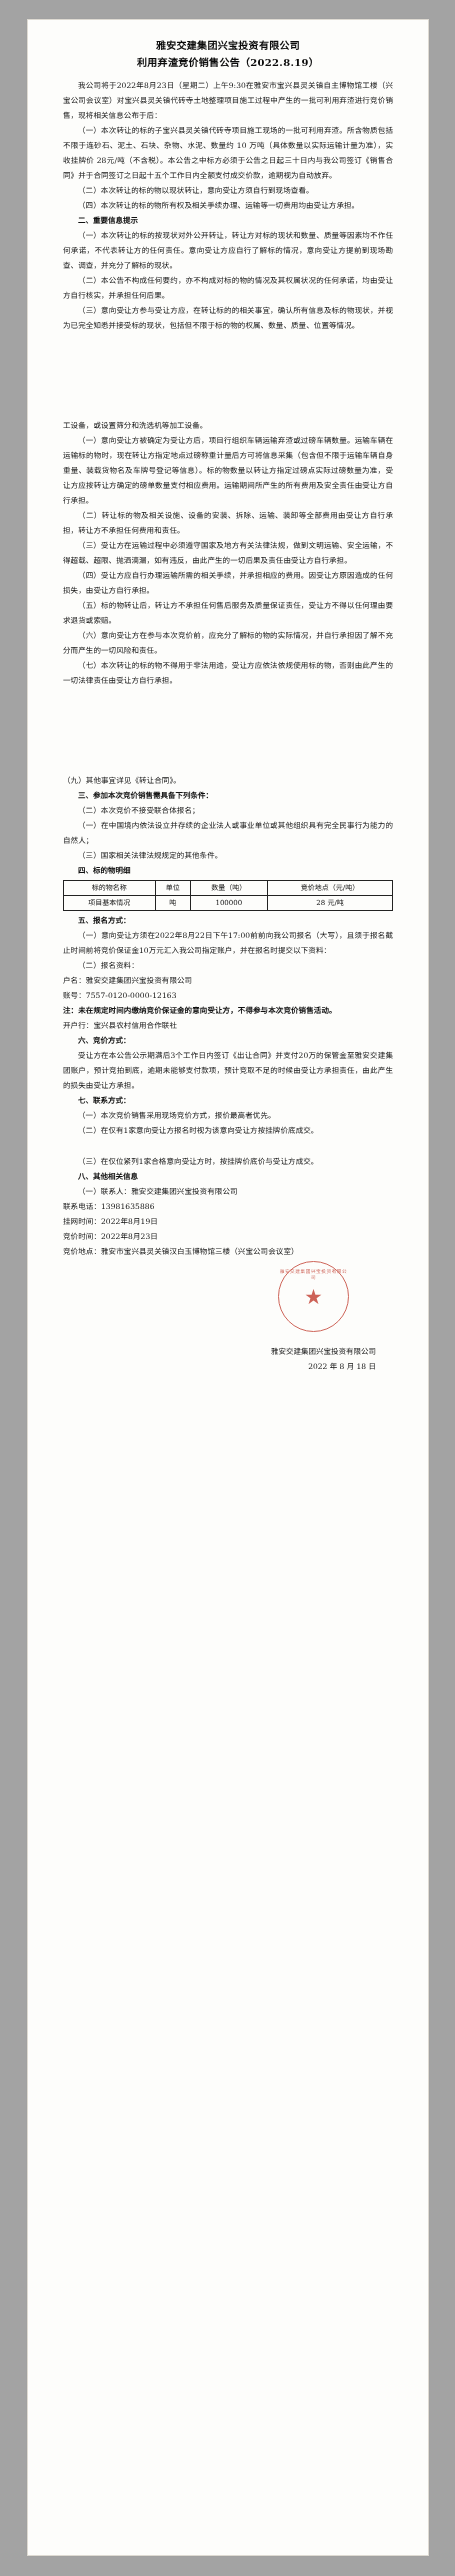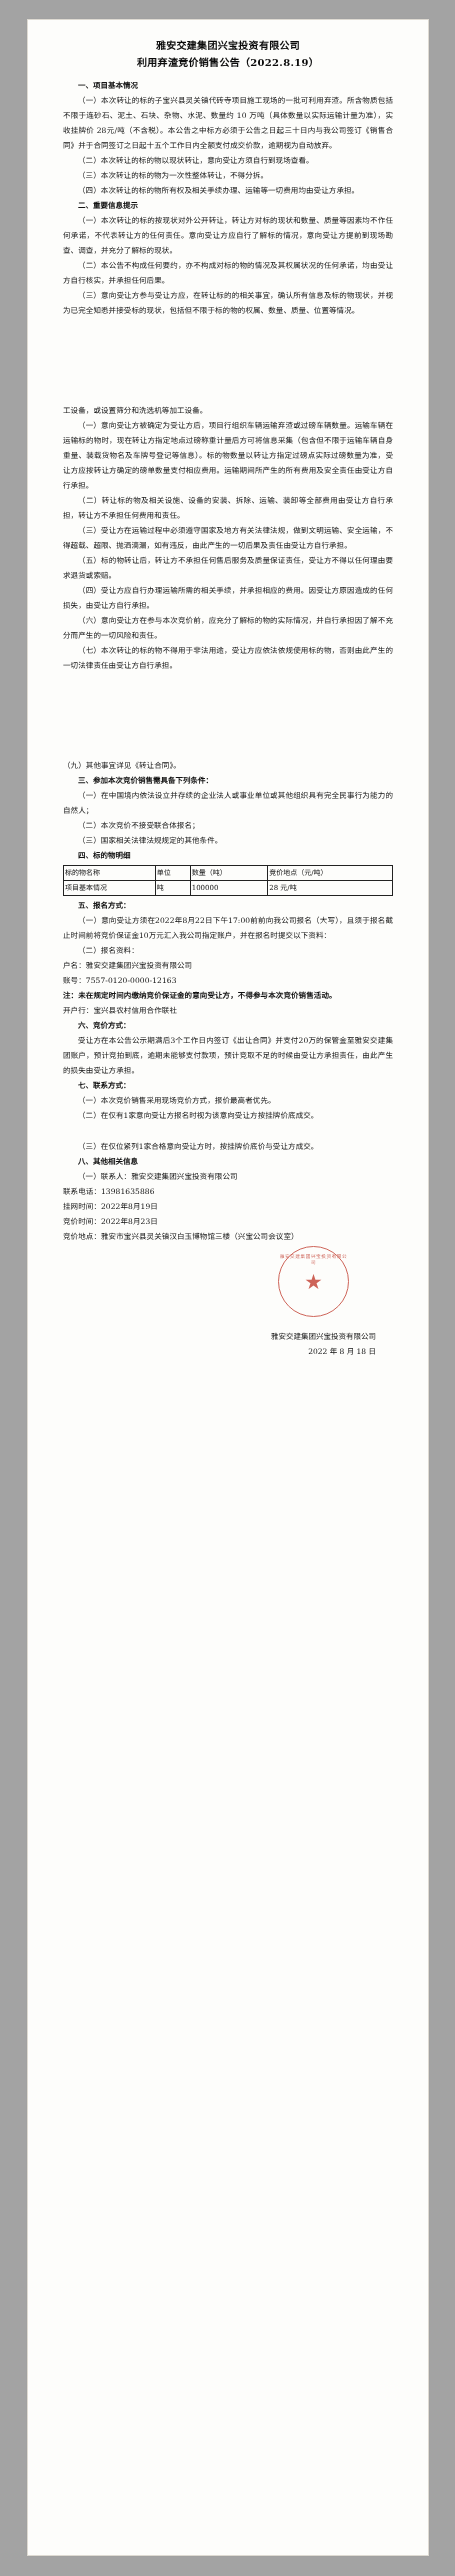--- a/index.html
+++ b/index.html
@@ -70,21 +70,21 @@
     height: 16px;
   }
   table.goods {
     width: 100%;
     border-collapse: collapse;
     margin: 2.3px 0 2.3px 0;
     font-size: 7px;
   }
   table.goods th, table.goods td {
     border: 0.6px solid #222;
-    text-align: left;
+    text-align: center;
     padding: 1.7px 1.1px;
     line-height: 10.3px;
     font-weight: normal;
     color: #111;
   }
   .stamp-wrap {
     position: relative;
     height: 85px;
   }
   .stamp {
@@ -132,47 +132,46 @@
 <body>
 
 <div class="page">
   <div class="sheet">
 
     <div class="title">
       <div>雅安交建集团兴宝投资有限公司</div>
       <div>利用弃渣竞价销售公告（2022.8.19）</div>
     </div>
 
-    <p class="section-head">一、项目基本情况</p>
+    <p class="para">我公司将于2022年8月23日（星期二）上午9:30在雅安市宝兴县灵关镇自主博物馆工楼（兴宝公司会议室）对宝兴县灵关镇代砖寺土地整理项目施工过程中产生的一批可利用弃渣进行竞价销售，现将相关信息公布于后：</p>
     <p class="para">（一）本次转让的标的子宝兴县灵关镇代砖寺项目施工现场的一批可利用弃渣。所含物质包括不限于连砂石、泥土、石块、杂物、水泥、数量约 10 万吨（具体数量以实际运输计量为准），实收挂牌价 28元/吨（不含税）。本公告之中标方必须于公告之日起三十日内与我公司签订《销售合同》并于合同签订之日起十五个工作日内全额支付成交价款，逾期视为自动放弃。</p>
     <p class="para">（二）本次转让的标的物以现状转让，意向受让方须自行到现场查看。</p>
-    <p class="para">（三）本次转让的标的物为一次性整体转让，不得分拆。</p>
     <p class="para">（四）本次转让的标的物所有权及相关手续办理、运输等一切费用均由受让方承担。</p>
     <p class="section-head">二、重要信息提示</p>
     <p class="para">（一）本次转让的标的按现状对外公开转让，转让方对标的现状和数量、质量等因素均不作任何承诺，不代表转让方的任何责任。意向受让方应自行了解标的情况，意向受让方提前到现场勘查、调查，并充分了解标的现状。</p>
     <p class="para">（二）本公告不构成任何要约，亦不构成对标的物的情况及其权属状况的任何承诺，均由受让方自行核实，并承担任何后果。</p>
     <p class="para">（三）意向受让方参与受让方应，在转让标的的相关事宜，确认所有信息及标的物现状，并视为已完全知悉并接受标的现状，包括但不限于标的物的权属、数量、质量、位置等情况。</p>
 
     <div class="gap-block"></div>
 
     <p class="para noindent">工设备，或设置筛分和洗选机等加工设备。</p>
     <p class="para">（一）意向受让方被确定为受让方后，项目行组织车辆运输弃渣或过磅车辆数量。运输车辆在运输标的物时，现在转让方指定地点过磅称重计量后方可将信息采集（包含但不限于运输车辆自身重量、装载货物名及车牌号登记等信息）。标的物数量以转让方指定过磅点实际过磅数量为准，受让方应按转让方确定的磅单数量支付相应费用。运输期间所产生的所有费用及安全责任由受让方自行承担。</p>
     <p class="para">（二）转让标的物及相关设施、设备的安装、拆除、运输、装卸等全部费用由受让方自行承担，转让方不承担任何费用和责任。</p>
     <p class="para">（三）受让方在运输过程中必须遵守国家及地方有关法律法规，做到文明运输、安全运输，不得超载、超限、抛洒滴漏，如有违反，由此产生的一切后果及责任由受让方自行承担。</p>
+    <p class="para">（四）受让方应自行办理运输所需的相关手续，并承担相应的费用。因受让方原因造成的任何损失，由受让方自行承担。</p>
     <p class="para">（五）标的物转让后，转让方不承担任何售后服务及质量保证责任，受让方不得以任何理由要求退货或索赔。</p>
-    <p class="para">（四）受让方应自行办理运输所需的相关手续，并承担相应的费用。因受让方原因造成的任何损失，由受让方自行承担。</p>
     <p class="para">（六）意向受让方在参与本次竞价前，应充分了解标的物的实际情况，并自行承担因了解不充分而产生的一切风险和责任。</p>
     <p class="para">（七）本次转让的标的物不得用于非法用途，受让方应依法依规使用标的物，否则由此产生的一切法律责任由受让方自行承担。</p>
 
     <div class="gap-block"></div>
 
     <p class="para noindent">（九）其他事宜详见《转让合同》。</p>
     <p class="section-head">三、参加本次竞价销售需具备下列条件：</p>
+    <p class="para">（二）本次竞价不接受联合体报名；</p>
     <p class="para">（一）在中国境内依法设立并存续的企业法人或事业单位或其他组织具有完全民事行为能力的自然人；</p>
-    <p class="para">（二）本次竞价不接受联合体报名；</p>
     <p class="para">（三）国家相关法律法规规定的其他条件。</p>
     <p class="section-head">四、标的物明细</p>
 
     <table class="goods">
       <thead>
         <tr>
           <th>标的物名称</th>
           <th>单位</th>
           <th>数量（吨）</th>
           <th>竞价地点（元/吨）</th>

